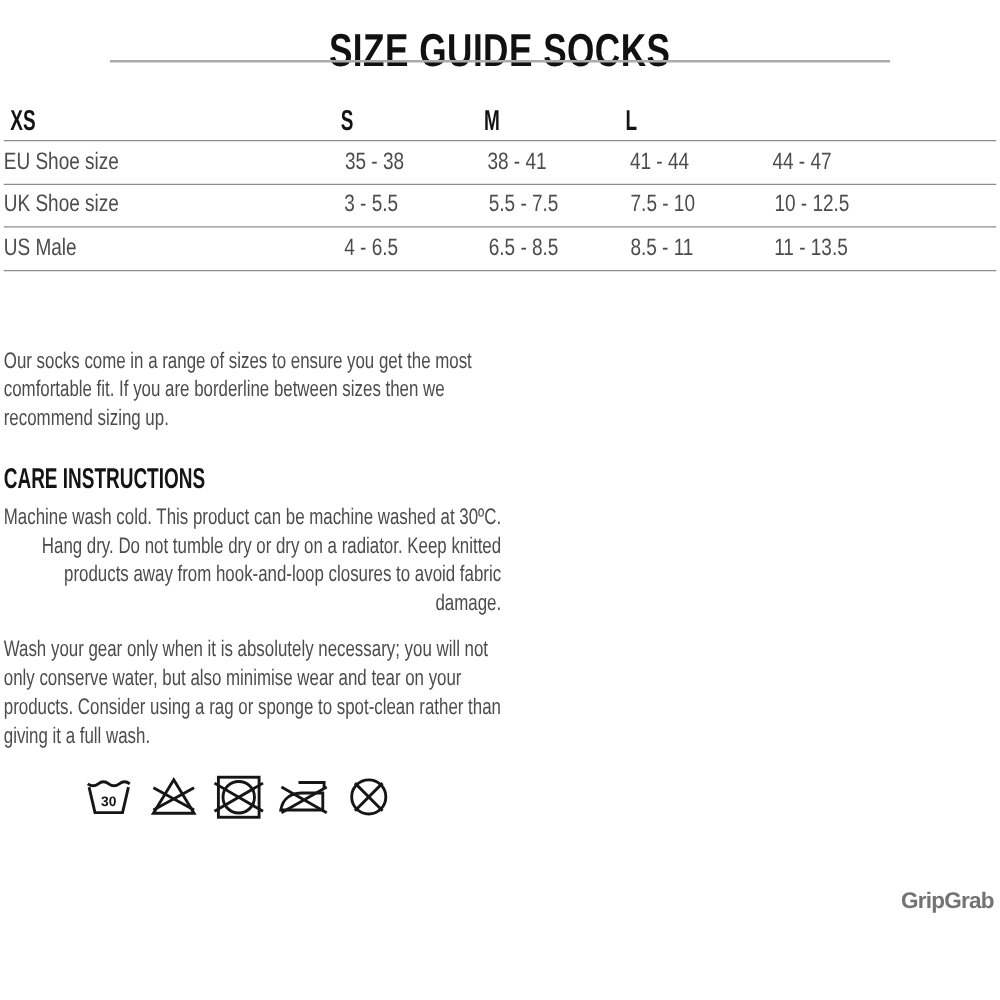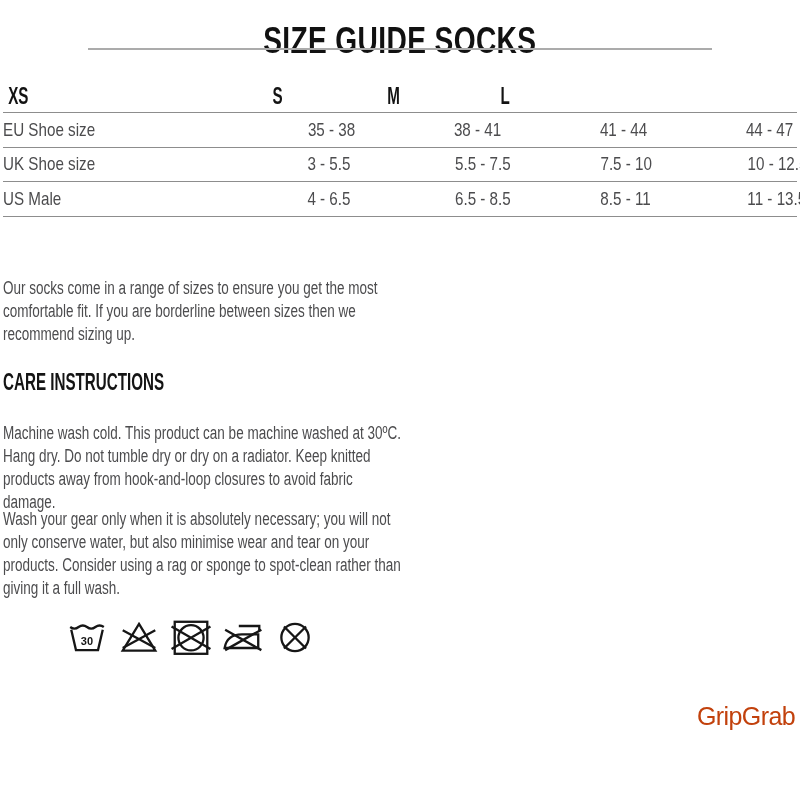--- a/index.html
+++ b/index.html
@@ -26,44 +26,44 @@
 
   
   .sizetable { position:absolute; top:83px; left:3px; width:794px; }
   .trow {
     display:grid;
     grid-template-columns:267px 114px 114px 114px 114px 1fr;
     border-bottom:1.5px solid #8d8d8d;
   }
   .trow-head { height:29px; align-items:end; font-size:23px; font-weight:bold; color:#131313; }
   .trow-head .cell { padding-bottom:3px; }
-  .trow-body { height:33.5px; align-items:center; font-size:19px; color:#4c4c4e;gap:32px; }
+  .trow-body { height:33.5px; align-items:center; font-size:19px; color:#4c4c4e; }
   .cl { text-align:left; }
   .cc { text-align:left; }
 
   .sec-heading { position:absolute; left:3px; font-size:23px; line-height:26px; font-weight:bold; color:#141414; }
   .heading-sizing { top:246px; }
   .heading-care   { top:369px; }
 
   .para { position:absolute; left:3px; font-size:18px; line-height:23px; color:#4c4c4e; }
   .para-sizing { top:277px; }
-  .para-care1  { top:422px; }
+  .para-care1  { top:402px;text-align:right; }
   .para-care2  { top:508px; }
   .pline { height:23px; transform:scaleX(0.75); transform-origin:0 50%; white-space:nowrap; }
 
   
   .symbols { position:absolute; left:66px; top:616px; display:flex; gap:10px; align-items:flex-end; }
   .csym { width:42px; height:42px; display:block; }
   .csym path, .csym rect, .csym circle { fill:none; stroke:#161616; stroke-width:2.2; }
   .csym text { fill:#161616; stroke:none; font-size:10.5px; font-weight:bold;
                font-family:"Liberation Sans", sans-serif; text-anchor:middle; }
 
   .logo {
     position:absolute; right:5px; bottom:1px;
-    font-size:25px; font-weight:normal; color:#c2410c; letter-spacing:-0.6px;
+    font-size:18px; font-weight:bold; color:#737373; letter-spacing:-0.6px;
   }
 </style>
 </head>
 <body>
 
 <div class="page">
 
   <h1 class="title"><span class="cond-title">SIZE GUIDE SOCKS</span></h1>
 
   <div class="divider"></div>

